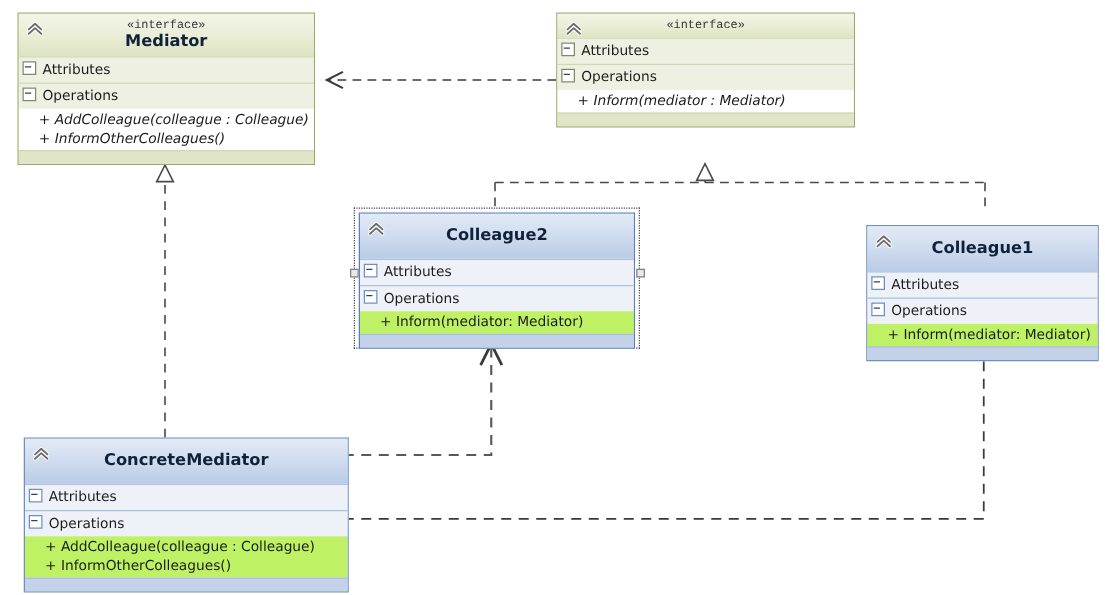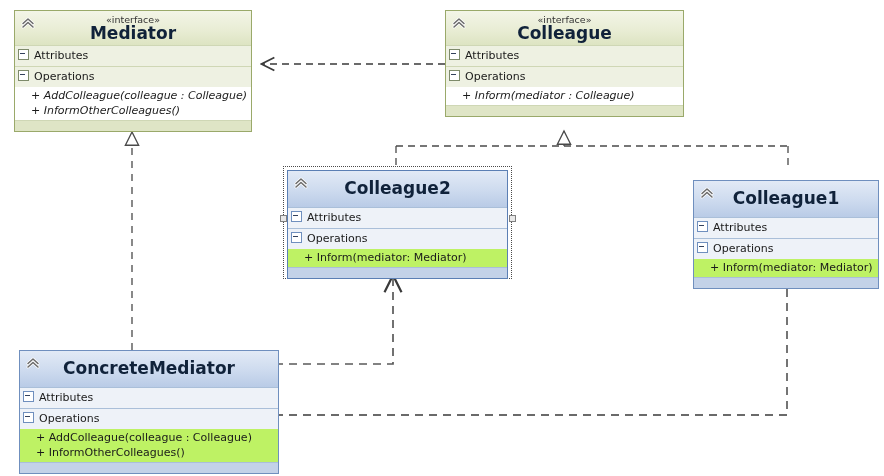--- a/index.html
+++ b/index.html
@@ -41,25 +41,26 @@
     box-sizing: border-box;
     position: relative;
     text-align: center;
     padding: 3px 20px 4px 20px;
   }
   .uml .stereo {
     display: block;
     font-size: 9.5px;
     line-height: 12px;
     color: #333;
+    font-family: Liberation Mono, monospace;
   }
   .uml .tname {
     display: block;
     font-weight: bold;
-    font-size: 17px;
+    font-size: 13px;
     line-height: 15px;
     color: #10223a;
   }
   .uml .chev {
     position: absolute;
     left: 5px;
     top: 4px;
     width: 16px;
     height: 16px;
   }
@@ -216,30 +217,29 @@
     <div class="hdr">
       <span class="chev">
         <svg width="16" height="16" viewBox="0 0 16 16">
           <path d="M3 8.5 L8 4 L13 8.5" fill="none" stroke="#ffffff" stroke-width="3" stroke-linecap="round" stroke-linejoin="round"></path>
           <path d="M3 12 L8 7.5 L13 12" fill="none" stroke="#ffffff" stroke-width="3" stroke-linecap="round" stroke-linejoin="round"></path>
           <path d="M3 8.5 L8 4 L13 8.5" fill="none" stroke="#6b6b6b" stroke-width="1.5" stroke-linecap="round" stroke-linejoin="round"></path>
           <path d="M3 12 L8 7.5 L13 12" fill="none" stroke="#6b6b6b" stroke-width="1.5" stroke-linecap="round" stroke-linejoin="round"></path>
         </svg>
       </span>
       <span class="stereo">«interface»</span>
-      <span class="tname">Colleague</span>
-    </div>
-    <div class="sect">
-      <span class="exp"></span><span>Attributes</span>
-    </div>
-    <div class="sect">
-      <span class="exp"></span><span>Operations</span>
-    </div>
-    <div class="members">
-      <div>+ Inform(mediator : Colleague)</div>
+    </div>
+    <div class="sect">
+      <span class="exp"></span><span>Attributes</span>
+    </div>
+    <div class="sect">
+      <span class="exp"></span><span>Operations</span>
+    </div>
+    <div class="members">
+      <div>+ Inform(mediator : Mediator)</div>
     </div>
     <div class="foot"></div>
   </div>
 
   <div class="selwrap" style="left:283px; top:166px; width:229px; height:113px;"></div>
   <div class="handle" style="left:280px; top:215px;"></div>
   <div class="handle" style="left:509px; top:215px;"></div>
 
   <div class="uml cls selected" style="left:287px; top:170px; width:221px;">
     <div class="hdr">

